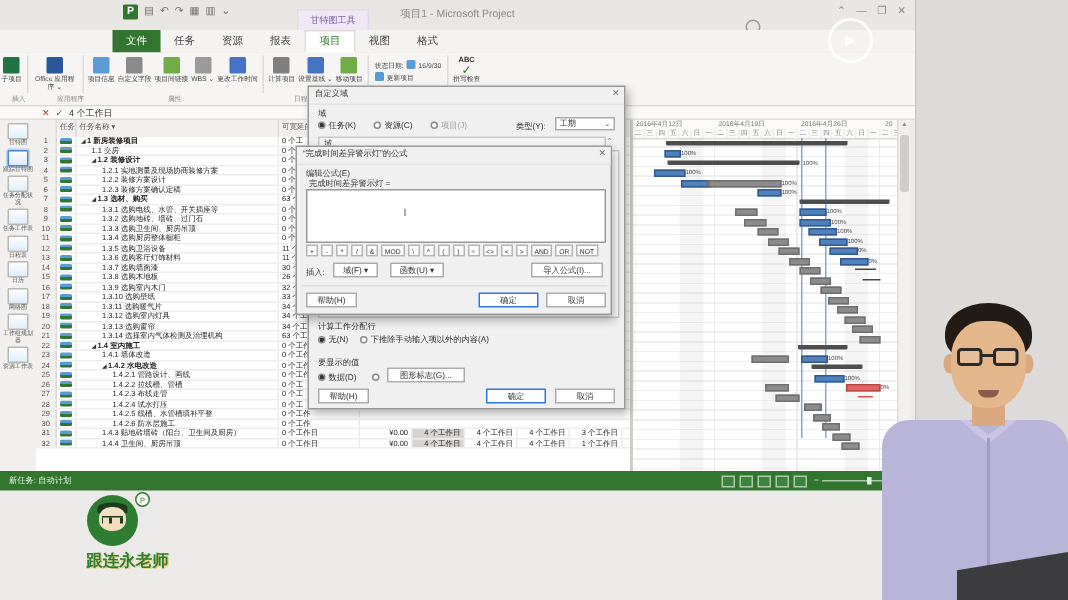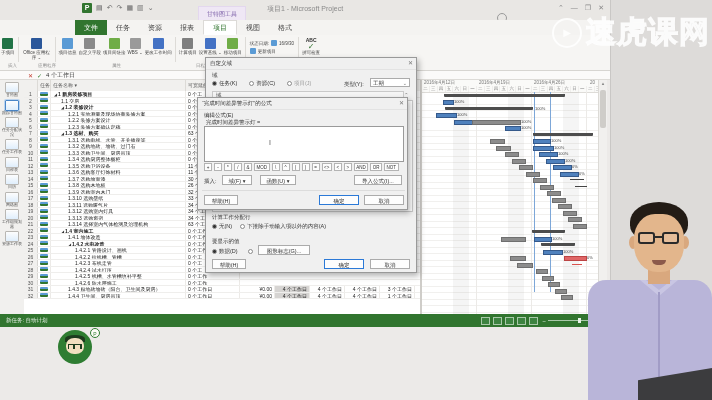--- a/index.html
+++ b/index.html
@@ -788,29 +788,29 @@
   <div style="position:absolute;left:4px;top:92px;width:203px;height:1px;background:#dcdcdc"></div>
   <div class="btn" style="left:6px;top:97px;width:34px">帮助(H)</div>
   <div class="btn primary" style="left:121px;top:97px;width:40px">确定</div>
   <div class="btn" style="left:166px;top:97px;width:40px">取消</div>
 </div>
 
 <div id="watermark">
   <div id="wm-circle">
       <span>▶</span>
     </div>
-  <div id="wm-text">速虎课网</div>
 </div>
 
 <div id="logo">
   <div id="logo-circle"></div>
   <div id="logo-hair"></div>
   <div id="logo-face"></div>
   <div id="logo-glasses"></div>
   <div id="logo-badge">P</div>
+  <div id="logo-line1">跟连永老师</div>
 </div>
 
 <div id="person">
   <div id="p-shirt"></div>
   <div id="p-collar"></div>
   <div id="p-placket"></div>
   <div id="p-neck"></div>
   <div id="p-hair"></div>
   <div id="p-ear-l"></div>
   <div id="p-ear-r"></div>

